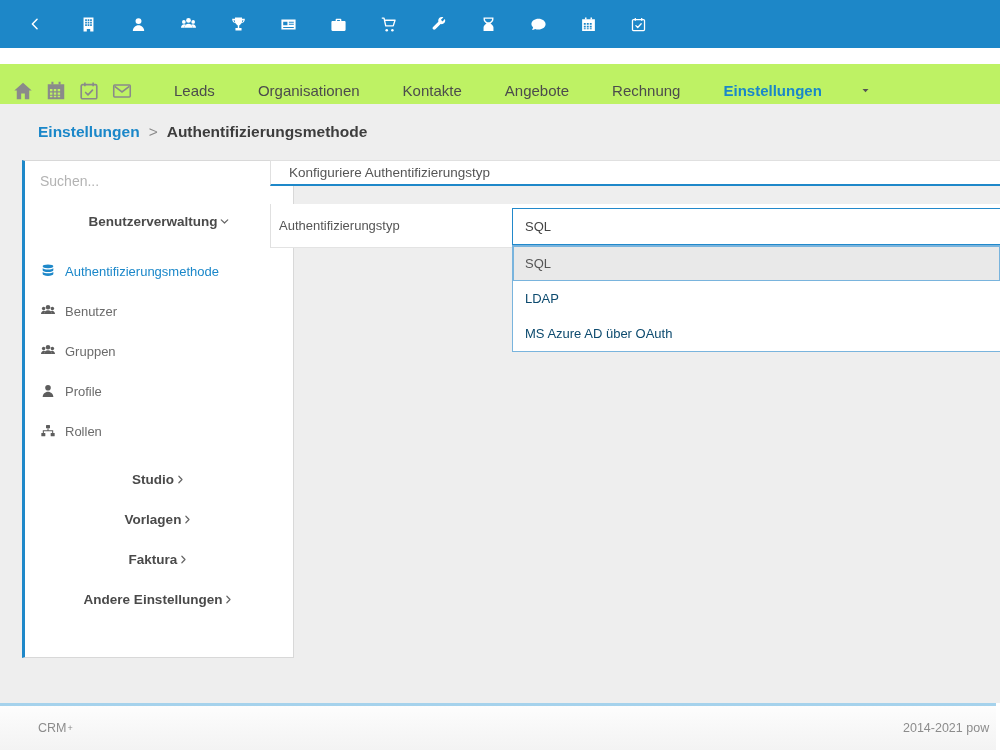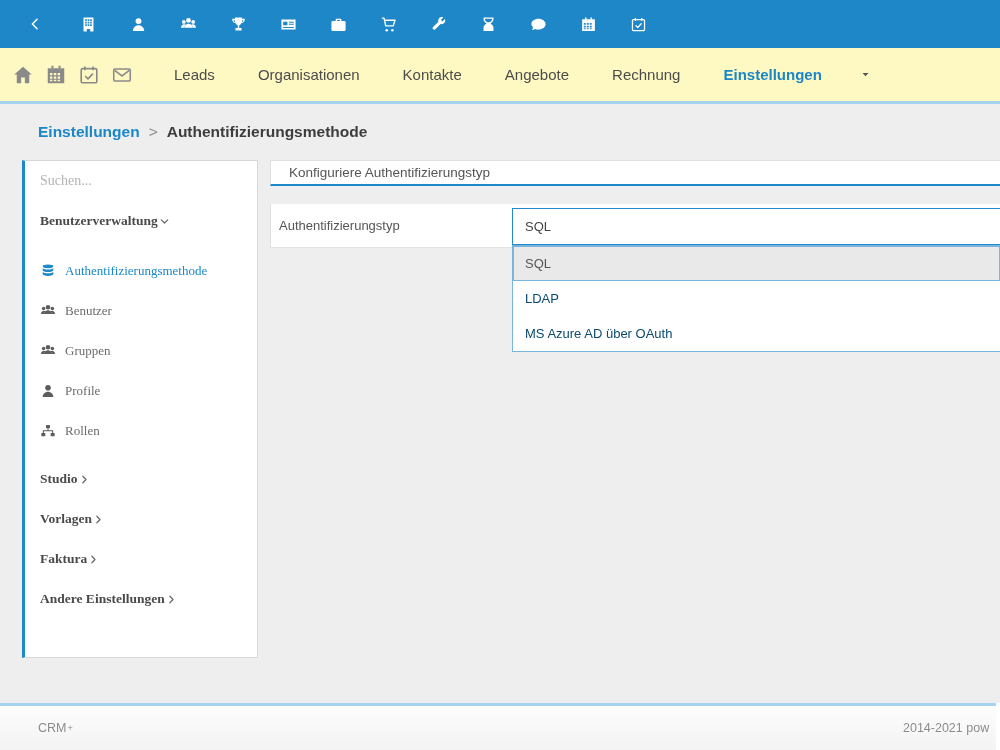--- a/index.html
+++ b/index.html
@@ -13,45 +13,45 @@
   .ic-wrap{display:inline-flex;align-items:center;justify-content:center;}
 
   
   .topbar{position:absolute;top:0;left:0;right:0;height:48px;background:#1d87c8;display:flex;align-items:center;}
   .tb-back{margin-left:28px;width:14px;height:14px;color:#ffffff;cursor:pointer;}
   .tb-icons{display:flex;margin-left:21px;}
   .tb-slot{width:50px;height:48px;display:flex;align-items:center;justify-content:center;color:#ffffff;cursor:pointer;}
   .tb-slot .in{width:17px;height:17px;}
 
   
-  .modulenav{position:absolute;top:48px;left:0;right:0;height:53px;background:#fef9c3;
+  .modulenav{position:absolute;top:64px;left:0;right:0;height:53px;background:#bef264;
     border-bottom:3px solid #a5d2ec;display:flex;align-items:center;}
   .mn-icons{display:flex;padding-left:12px;}
   .mn-islot{width:22px;height:22px;margin-right:11px;color:#8a8a8a;cursor:pointer;}
   .mn-links{display:flex;gap:43px;margin-left:30px;align-items:center;}
   .mn-link{font-size:15px;color:#4c4c4c;text-decoration:none;white-space:nowrap;cursor:pointer;}
   .mn-link.active{color:#1a87c9;font-weight:bold;}
   .mn-caret{margin-left:38px;width:11px;height:11px;color:#555555;cursor:pointer;}
 
   
   .page-area{position:absolute;top:104px;left:0;right:0;bottom:47px;background:#eeeeee;}
 
   
   .breadcrumb{position:absolute;top:104px;left:38px;height:56px;display:flex;align-items:center;font-size:15.5px;font-weight:bold;}
   .bc-link{color:#1a87c9;text-decoration:none;cursor:pointer;}
   .bc-sep{color:#8a8a8a;margin:0 9px;font-weight:normal;}
   .bc-current{color:#3d3d3d;}
 
   
-  .sidebar{position:absolute;left:22px;top:160px;width:236px;height:498px;box-sizing:border-box;
-    background:#ffffff;border:1px solid #d8d8d8;border-left:3px solid #1e88c9;font-family:Liberation Serif, serif;}
+  .sidebar{position:absolute;left:22px;top:160px;width:272px;height:498px;box-sizing:border-box;
+    background:#ffffff;border:1px solid #d8d8d8;border-left:3px solid #1e88c9;}
   .sb-search{box-sizing:border-box;width:100%;height:40px;border:none;outline:none;background:transparent;
     padding:0 10px 0 15px;font-size:14px;color:#555;font-family:inherit;}
   .sb-search::placeholder{color:#b3b3b3;}
-  .sb-sec-head{height:40px;display:flex;align-items:center;justify-content:flex-start;
+  .sb-sec-head{height:40px;display:flex;align-items:center;justify-content:center;
     padding:0 14px 0 15px;cursor:pointer;}
   .sb-sec-label{font-size:13.5px;color:#4a4a4a;font-weight:bold;}
   .sb-chev{width:13px;height:13px;color:#666;}
   .sb-items{margin-top:10px;}
   .sb-item{height:40px;display:flex;align-items:center;padding-left:15px;color:#6b6b6b;font-size:13px;cursor:pointer;}
   .sb-item .it-ic{width:16px;height:16px;color:#5d5d5d;flex:0 0 16px;}
   .sb-item .it-label{margin-left:9px;}
   .sb-item.active{color:#1a87c9;}
   .sb-item.active .it-ic{color:#1e88c9;}
   .sb-collapsed-group{margin-top:8px;}

